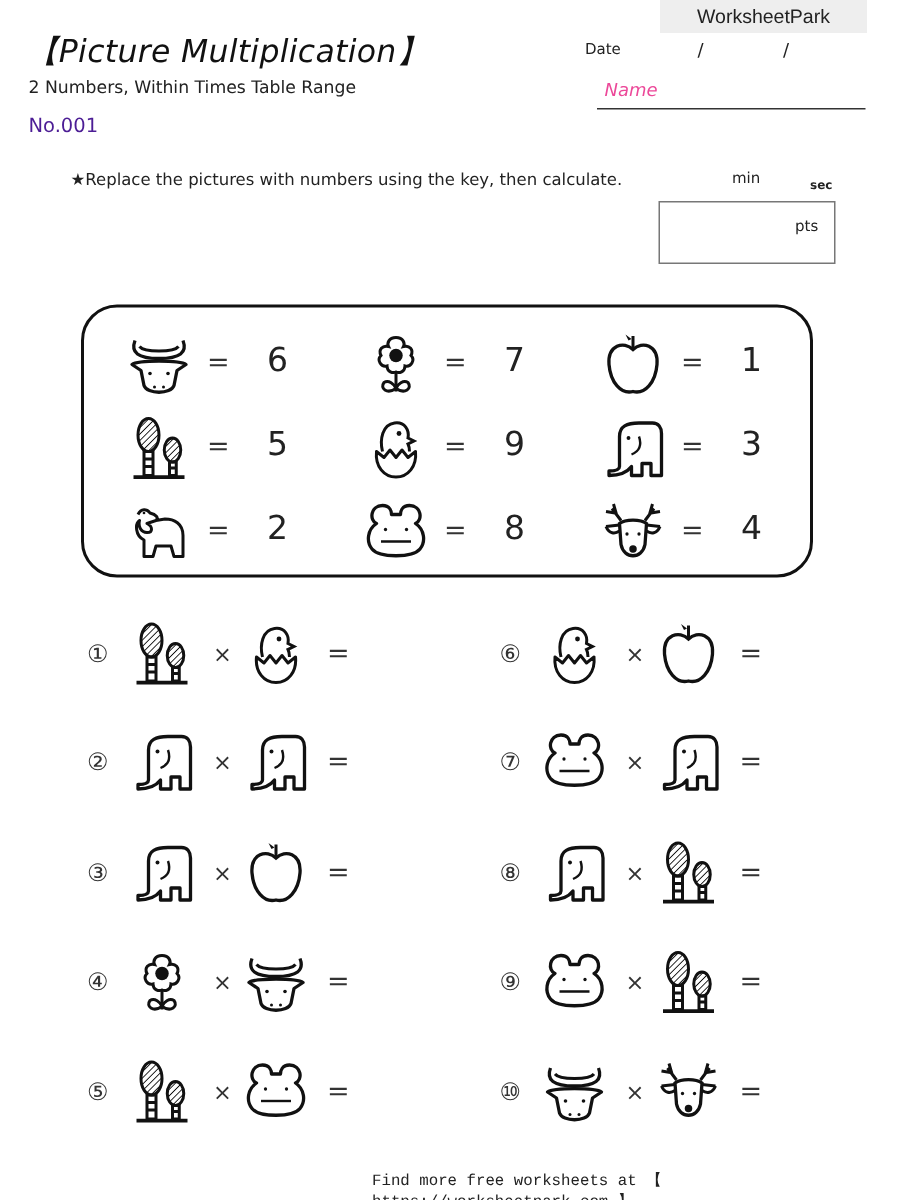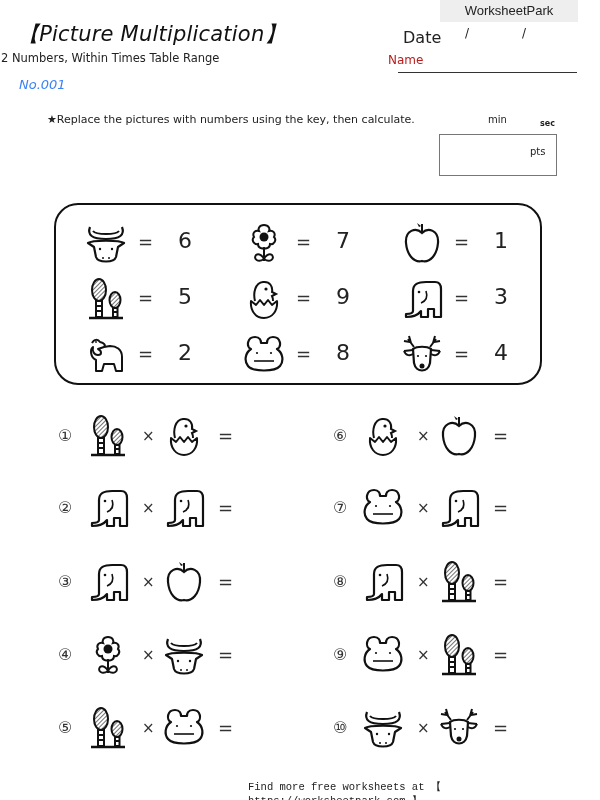--- a/index.html
+++ b/index.html
@@ -7,25 +7,25 @@
       width: 600px; height: 800px; position: relative; overflow: hidden;
       font-family: "DejaVu Sans", sans-serif; color: #111;
     }
     .abs { position: absolute; }
     .brand {
       left: 440px; top: 0; width: 138px; height: 22px; background: #eeeeee;
       font-size: 13px; text-align: center; line-height: 22px; color: #222;
       font-family: "Liberation Sans", sans-serif;
     }
     .title { left: 18px; top: 20px; font-size: 21px; letter-spacing: 0.2px; font-family: "DejaVu Sans", sans-serif; font-style: italic; }
-    .subtitle { left: 1px; top: 51px; font-size: 11.5px; color: #222; text-align: right; }
-    .number { left: 19px; top: 77px; font-size: 13px; color: #3b82f6; font-style: italic; }
-    .date-label { left: 390px; top: 28px; font-size: 16px; color: #222; margin-left: 13px; }
+    .subtitle { left: 19px; top: 51px; font-size: 11.5px; color: #222; text-align: right; }
+    .number { left: 19px; top: 77px; font-size: 13px; color: #4c1d95; }
+    .date-label { left: 390px; top: 28px; font-size: 10px; color: #222; }
     .date-sep { font-size: 12px; top: 26px; color: #222; }
-    .name-label { left: 388px; top: 53px; font-size: 12px; color: #b91c1c; }
+    .name-label { left: 403px; top: 53px; font-size: 12px; color: #ec4899; font-style: italic; }
     .name-line { left: 398px; top: 72px; width: 179px; height: 0; border-top: 1.5px solid #333; }
     .instr { left: 47px; top: 113px; font-size: 11px; color: #222; }
     .min-label { left: 488px; top: 114px; font-size: 10px; color: #222; }
     .sec-label { left: 540px; top: 119px; font-size: 8px; color: #222; font-weight: bold; }
     .score-box { left: 439px; top: 134px; width: 118px; height: 42px; border: 1px solid #777; box-sizing: border-box; }
     .pts-label { left: 530px; top: 146px; font-size: 10px; color: #222; }
 
     .key-box {
       left: 54px; top: 203px; width: 488px; height: 182px;
       border: 2px solid #111; border-radius: 24px; box-sizing: border-box;

